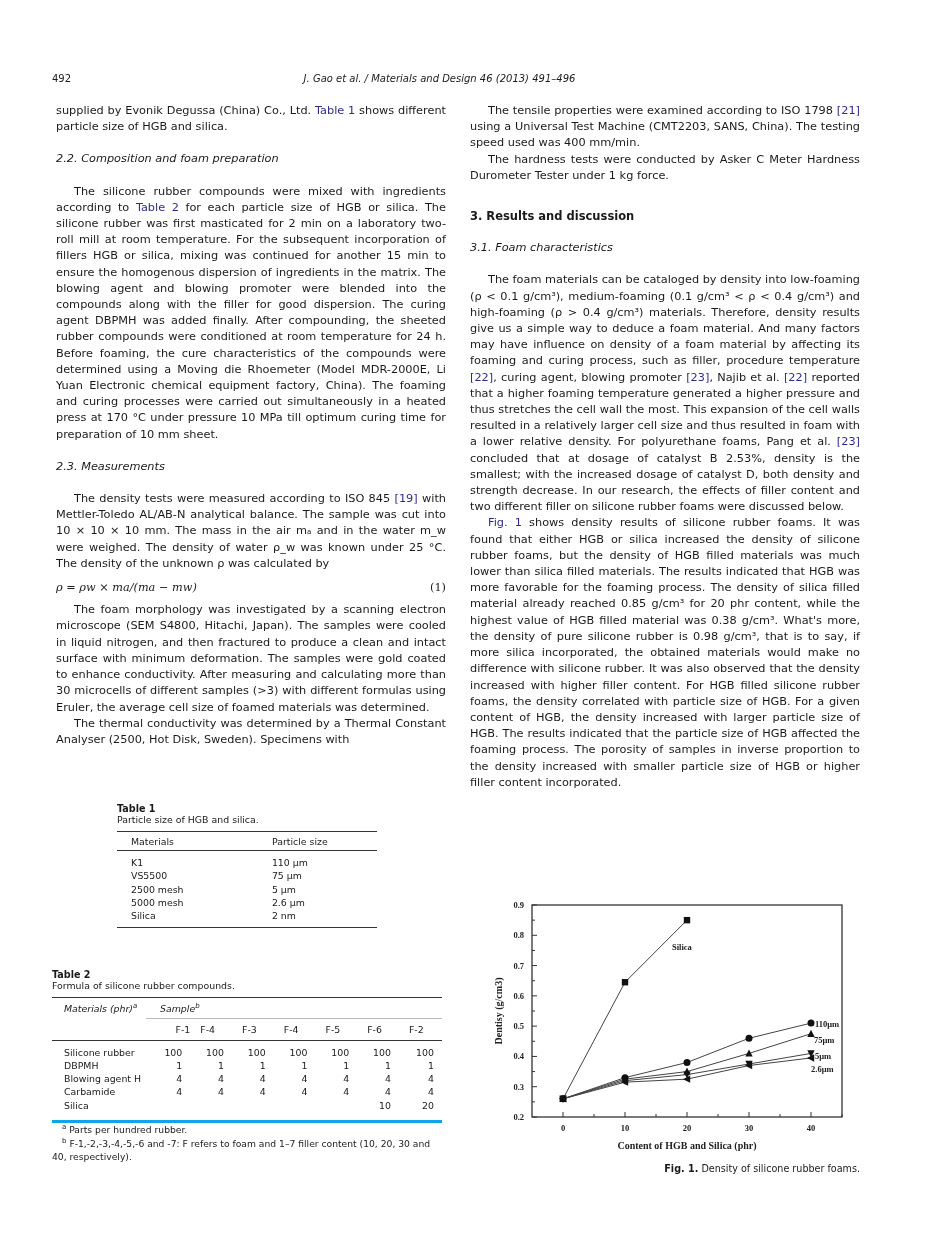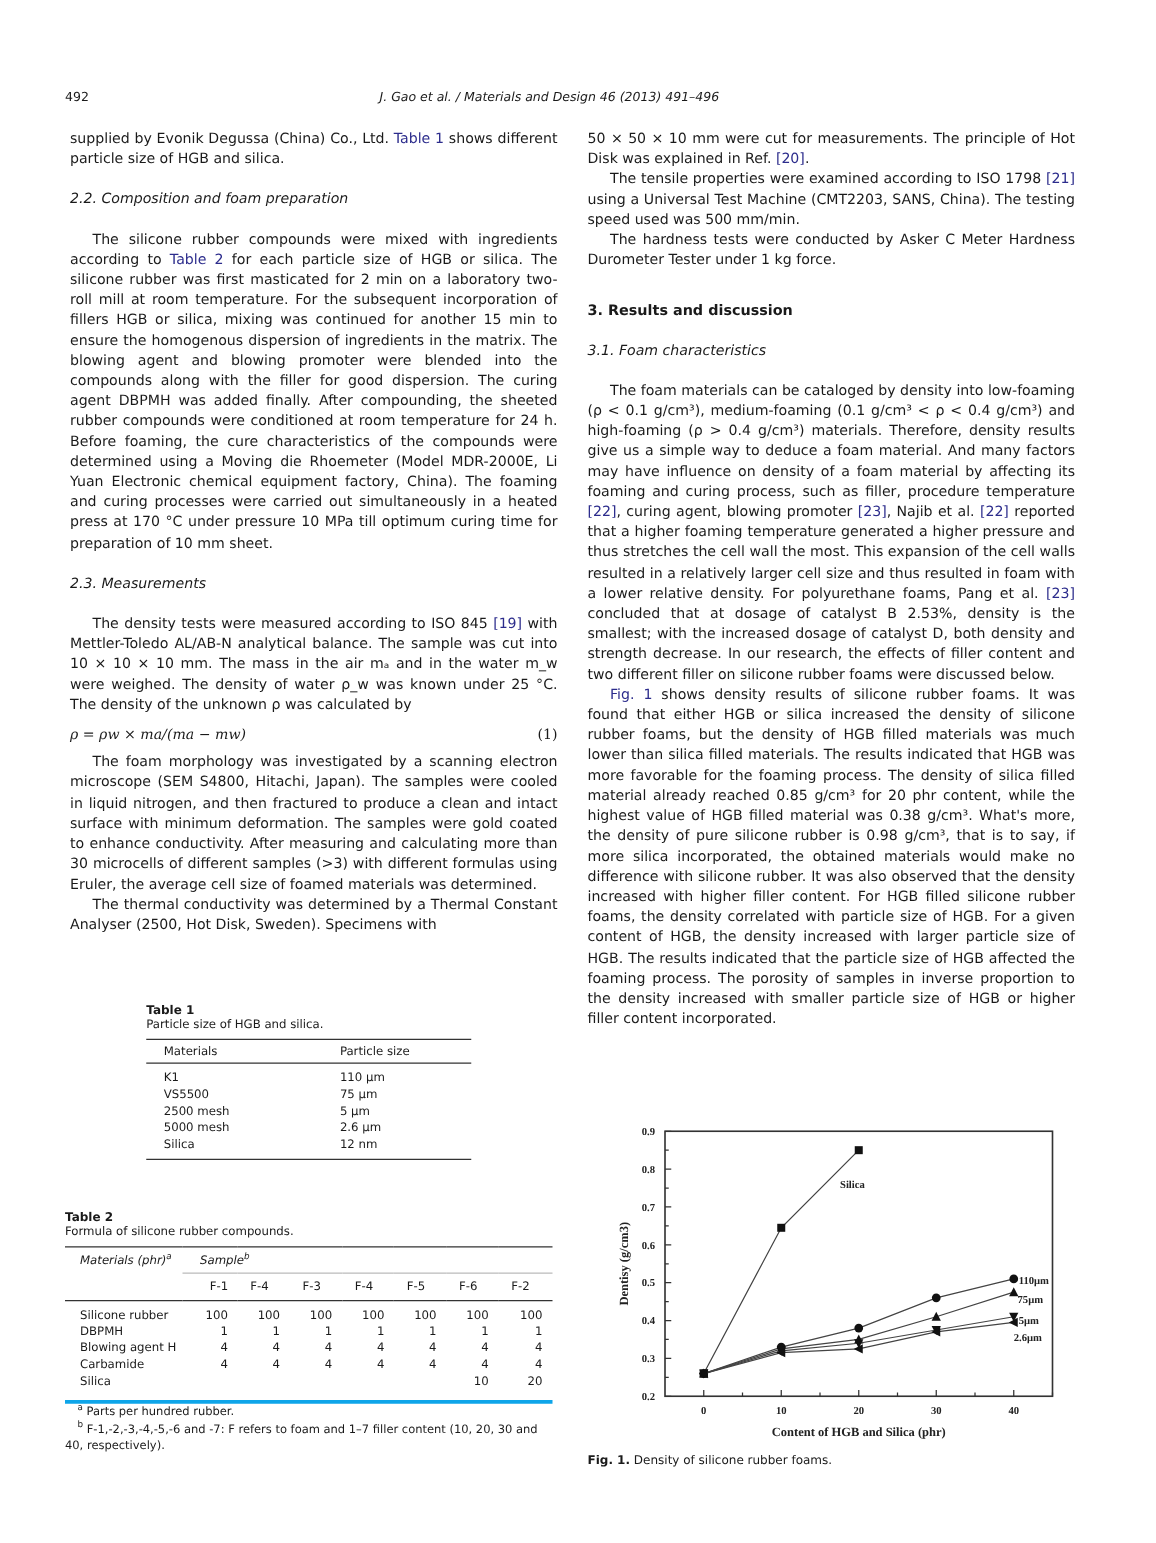--- a/index.html
+++ b/index.html
@@ -40,21 +40,21 @@
   .t2 .cv:last-child { padding-right:2px; }
   .t2 .hdr1 td { padding-top:4px; padding-bottom:3px; }
   .t2 .hdr2 td { padding-top:4px; padding-bottom:3px; }
   .t2 .sample-cell { border-bottom:1px solid #bbb; text-align:left; }
   .foot { font-size:9.2px; line-height:13.5px; margin-top:4px; }
   .foot .fn { text-indent:10px; }
 
   
   .fig { position:absolute; left:480px; top:895px; width:380px; height:290px; }
   .fig svg { position:absolute; left:0; top:0; }
-  .figcap { position:absolute; left:470px; width:390px; top:1163px; text-align:left; font-size:9.6px; }
+  .figcap { position:absolute; left:470px; width:390px; top:1163px; text-align:right; font-size:9.6px; }
   .figcap b { font-weight:bold; }
 </style>
 </head>
 <body>
 
 <div class="page-num">492</div>
 <div class="running-head">J. Gao et al. / Materials and Design 46 (2013) 491–496</div>
 
 <div class="col left">
   <p class="noindent"><span>supplied by Evonik Degussa (China) Co., Ltd. </span><a class="lnk">Table 1</a><span> shows different particle size of HGB and silica.</span></p>
@@ -64,22 +64,21 @@
   <p><span>The density tests were measured according to ISO 845 </span><a class="lnk">[19]</a><span> with Mettler-Toledo AL/AB-N analytical balance. The sample was cut into 10 × 10 × 10 mm. The mass in the air mₐ and in the water m_w were weighed. The density of water ρ_w was known under 25 °C. The density of the unknown ρ was calculated by</span></p>
   <div class="eq">
     <span>ρ = ρw × ma/(ma − mw)</span>
     <span class="num">(1)</span>
   </div>
   <p>The foam morphology was investigated by a scanning electron microscope (SEM S4800, Hitachi, Japan). The samples were cooled in liquid nitrogen, and then fractured to produce a clean and intact surface with minimum deformation. The samples were gold coated to enhance conductivity. After measuring and calculating more than 30 microcells of different samples (&gt;3) with different formulas using Eruler, the average cell size of foamed materials was determined.</p>
   <p>The thermal conductivity was determined by a Thermal Constant Analyser (2500, Hot Disk, Sweden). Specimens with</p>
 </div>
 
 <div class="col right">
-  <p class="noindent"><span>50 × 50 × 10 mm were cut for measurements. The principle of Hot Disk was explained in Ref. </span><a class="lnk">[20]</a><span>.</span></p>
-  <p><span>The tensile properties were examined according to ISO 1798 </span><a class="lnk">[21]</a><span> using a Universal Test Machine (CMT2203, SANS, China). The testing speed used was 500 mm/min.</span></p>
+  <p><span>The tensile properties were examined according to ISO 1798 </span><a class="lnk">[21]</a><span> using a Universal Test Machine (CMT2203, SANS, China). The testing speed used was 400 mm/min.</span></p>
   <p>The hardness tests were conducted by Asker C Meter Hardness Durometer Tester under 1 kg force.</p>
   <div class="h2">3. Results and discussion</div>
   <div class="h3">3.1. Foam characteristics</div>
   <p><span>The foam materials can be cataloged by density into low-foaming (ρ &lt; 0.1 g/cm³), medium-foaming (0.1 g/cm³ &lt; ρ &lt; 0.4 g/cm³) and high-foaming (ρ &gt; 0.4 g/cm³) materials. Therefore, density results give us a simple way to deduce a foam material. And many factors may have influence on density of a foam material by affecting its foaming and curing process, such as filler, procedure temperature </span><a class="lnk">[22]</a><span>, curing agent, blowing promoter </span><a class="lnk">[23]</a><span>, Najib et al. </span><a class="lnk">[22]</a><span> reported that a higher foaming temperature generated a higher pressure and thus stretches the cell wall the most. This expansion of the cell walls resulted in a relatively larger cell size and thus resulted in foam with a lower relative density. For polyurethane foams, Pang et al. </span><a class="lnk">[23]</a><span> concluded that at dosage of catalyst B 2.53%, density is the smallest; with the increased dosage of catalyst D, both density and strength decrease. In our research, the effects of filler content and two different filler on silicone rubber foams were discussed below.</span></p>
   <p><a class="lnk">Fig. 1</a><span> shows density results of silicone rubber foams. It was found that either HGB or silica increased the density of silicone rubber foams, but the density of HGB filled materials was much lower than silica filled materials. The results indicated that HGB was more favorable for the foaming process. The density of silica filled material already reached 0.85 g/cm³ for 20 phr content, while the highest value of HGB filled material was 0.38 g/cm³. What's more, the density of pure silicone rubber is 0.98 g/cm³, that is to say, if more silica incorporated, the obtained materials would make no difference with silicone rubber. It was also observed that the density increased with higher filler content. For HGB filled silicone rubber foams, the density correlated with particle size of HGB. For a given content of HGB, the density increased with larger particle size of HGB. The results indicated that the particle size of HGB affected the foaming process. The porosity of samples in inverse proportion to the density increased with smaller particle size of HGB or higher filler content incorporated.</span></p>
 </div>
 
 <div class="table1">
   <div class="tcap-title">Table 1</div>
   <div class="tcap-sub">Particle size of HGB and silica.</div>
@@ -102,38 +101,38 @@
         <tr>
           <td>2500 mesh</td>
           <td style="padding-left: 60px;">5 μm</td>
         </tr>
         <tr>
           <td>5000 mesh</td>
           <td style="padding-left: 60px;">2.6 μm</td>
         </tr>
         <tr>
           <td style="padding-bottom: 5px; border-bottom: 1px solid rgb(51, 51, 51);">Silica</td>
-          <td style="padding-bottom: 5px; border-bottom: 1px solid rgb(51, 51, 51); padding-left: 60px;">12 nm</td>
+          <td style="padding-bottom: 5px; border-bottom: 1px solid rgb(51, 51, 51); padding-left: 60px;">2 nm</td>
         </tr>
       </tbody>
   </table>
 </div>
 
 <div class="table2">
   <div class="tcap-title">Table 2</div>
   <div class="tcap-sub">Formula of silicone rubber compounds.</div>
   <table class="t2">
     <tbody id="t2body">
       <tr class="hdr1" style="border-top:1px solid #333;font-style:italic;">
         <td class="c0"><span>Materials (phr)</span><sup>a</sup></td>
         <td colspan="7" class="sample-cell"><span style="padding-left:14px">Sample</span><sup>b</sup></td>
       </tr>
       <tr class="hdr2" id="t2samples" style="border-bottom:1px solid #333;">
         <td class="c0"></td>
-      <td class="cv" style="text-align: center; padding-left: 14px;">F-1</td>
+      <td class="cv" style="text-align: right; padding-left: 14px;">F-1</td>
           <td class="cv" style="text-align: left; padding-left: 10px;">F-4</td>
           <td class="cv" style="text-align: left; padding-left: 10px;">F-3</td>
           <td class="cv" style="text-align: left; padding-left: 10px;">F-4</td>
           <td class="cv" style="text-align: left; padding-left: 10px;">F-5</td>
           <td class="cv" style="text-align: left; padding-left: 10px;">F-6</td>
           <td class="cv" style="text-align: left; padding-left: 10px;">F-2</td>
         </tr>
     <tr>
           <td class="c0" style="padding-top: 5px;">Silicone rubber</td>
           <td class="cv" style="padding-right: 8px; padding-top: 5px;">100</td>

